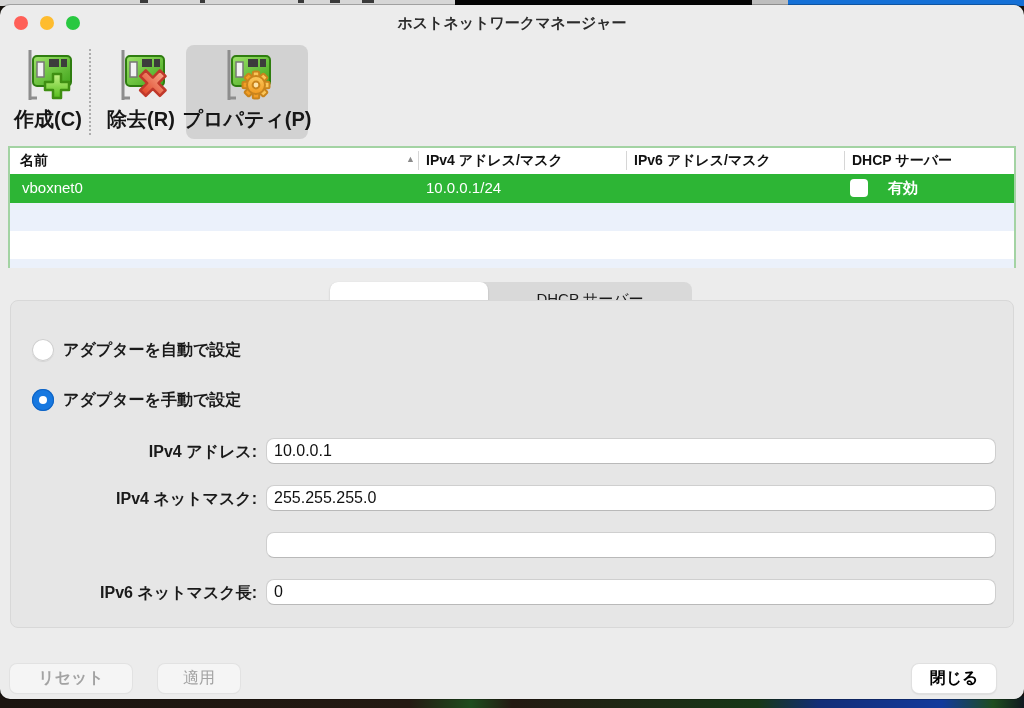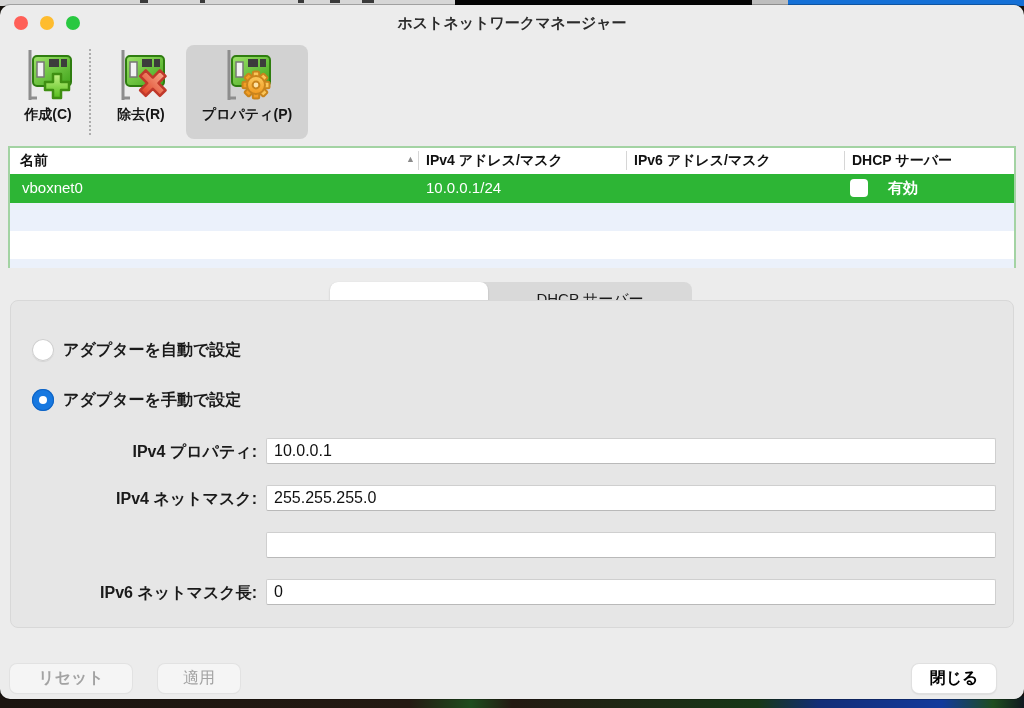--- a/index.html
+++ b/index.html
@@ -23,21 +23,21 @@
   .t-yellow { left:40px; background:#febc2e; }
   .t-green { left:66px; background:#28c840; }
   .win-title { position:absolute; top:9px; left:0; width:100%; text-align:center;
     font-size:15px; font-weight:bold; color:#2b2b2b; }
 
   
   .toolbar { position:absolute; left:0; top:38px; height:100px; width:100%; }
   .tbtn { position:absolute; top:2px; height:94px; display:flex; flex-direction:column;
     align-items:center; justify-content:flex-start; border-radius:8px; cursor:default; }
   .tbtn .ticon { margin-top:3px; width:56px; height:56px; }
-  .tbtn .tlabel { margin-top:2px; font-size:14px; font-weight:bold; color:#161616; white-space:nowrap; }
+  .tbtn .tlabel { margin-top:2px; font-size:20px; font-weight:bold; color:#161616; white-space:nowrap; }
   .tbtn-create { left:4px; width:88px; }
   .tbtn-remove { left:98px; width:86px; }
   .tbtn-props { left:186px; width:122px; background:#d2d2d2; }
   .tool-sep { position:absolute; left:89px; top:6px; height:86px; border-left:2px dotted #adadad; }
 
   
   .nettable { position:absolute; left:8px; top:141px; width:1008px; height:122px;
     background:#fff; border:2px solid #a3d3a3; }
   .trow { position:relative; width:100%; }
   .thead { height:26px; background:#fff;padding-left:41px; }
@@ -71,21 +71,21 @@
   .radio { width:22px; height:22px; border-radius:50%; background:#fff;
     box-shadow:inset 0 0 0 1px #cfcfcf, 0 1px 1px rgba(0,0,0,.08); }
   .radio.on { background:#1778e0; box-shadow:inset 0 0 0 1px #1064c4; position:relative; }
   .radio.on::after { content:""; position:absolute; left:7px; top:7px; width:8px; height:8px;
     border-radius:50%; background:#fff; }
 
   .field-row { position:absolute; left:0; width:100%; height:26px; }
   .field-row .flabel { position:absolute; right:756px; top:4px; width:240px; text-align:right;
     font-size:16px; font-weight:bold; color:#1a1a1a; white-space:nowrap; }
   .field-row input { position:absolute; left:255px; top:0; width:730px; height:26px;
-    background:#fff; border:1px solid #cfcfcf; border-bottom-color:#b9b9b9; border-radius:2px;
+    background:#fff; border:1px solid #cfcfcf; border-bottom-color:#b9b9b9; border-radius:8px;
     padding:0 7px; font-size:16px; color:#111; font-family:"Liberation Sans",sans-serif; outline:none; }
 
   
   .footer-btn { position:absolute; height:29px; border-radius:7px; display:flex;
     align-items:center; justify-content:center; font-size:16px; }
   .btn-disabled { background:#f5f5f5; color:#a3a3a3; box-shadow:0 0 0 1px #e2e2e2, 0 1px 1px rgba(0,0,0,.06); }
   .btn-reset { left:10px; top:659px; width:122px;font-weight:bold; }
   .btn-apply { left:158px; top:659px; width:82px; }
   .btn-close { left:912px; top:659px; width:84px; background:#fff; color:#000; font-weight:bold;
     box-shadow:0 0 0 1px #e0e0e0, 0 1px 2px rgba(0,0,0,.18); }
@@ -221,21 +221,21 @@
       <div class="radio on"></div>
       <div class="rlabel">アダプターを手動で設定</div>
     </div>
 
     <div class="radio-row" style="top:38px;">
       <div class="radio"></div>
       <div class="rlabel">アダプターを自動で設定</div>
     </div>
 
     <div class="field-row" style="top:137px;">
-      <span class="flabel">IPv4 プロパティ:</span>
+      <span class="flabel">IPv4 アドレス:</span>
       <input type="text" value="10.0.0.1" style="">
     </div>
 
     <div class="field-row" style="top:184px;">
       <span class="flabel">IPv4 ネットマスク:</span>
       <input type="text" value="255.255.255.0" style="">
     </div>
 
     <div class="field-row" style="top:231px;">
       <input type="text" value="" style="">

